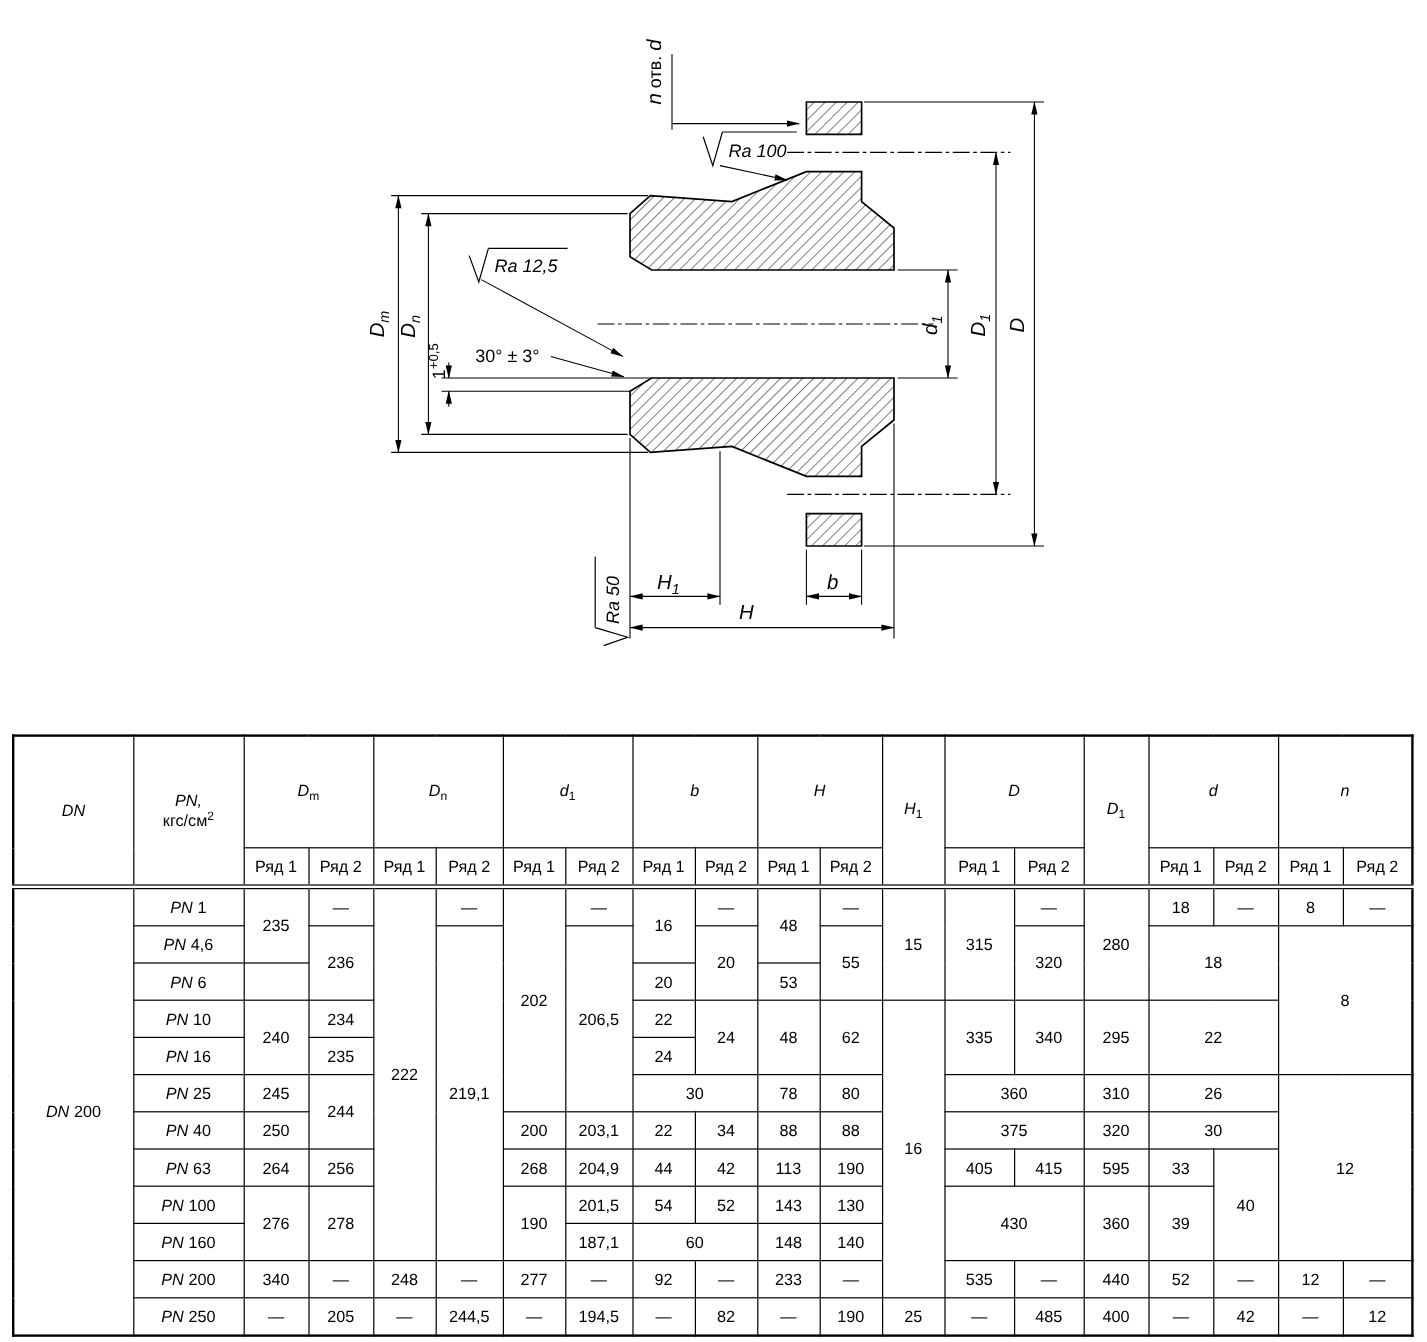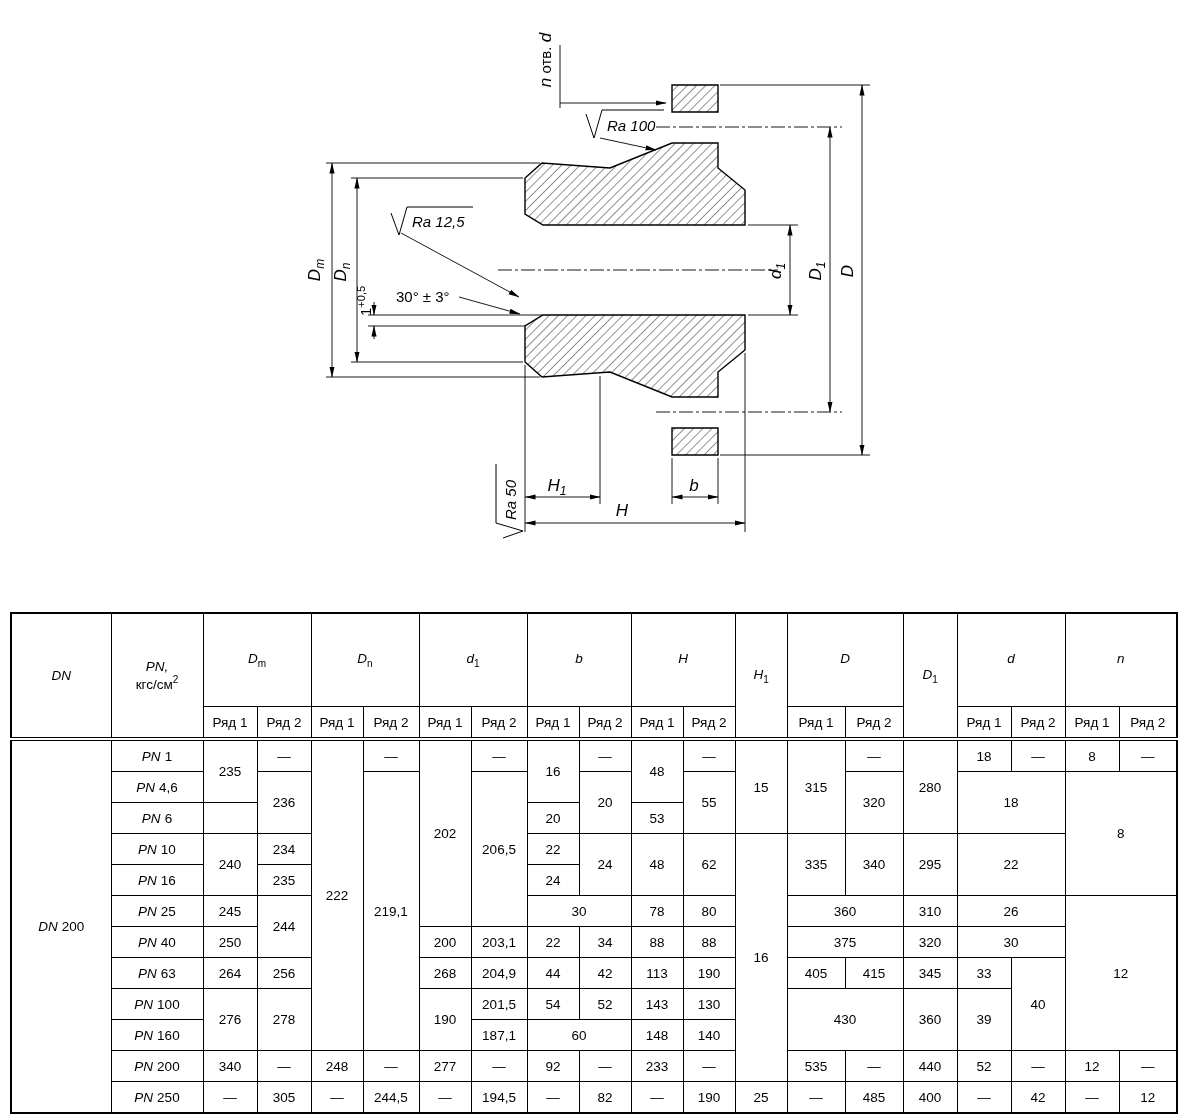--- a/index.html
+++ b/index.html
@@ -248,21 +248,21 @@
           <td>264</td>
           <td>256</td>
           <td>268</td>
           <td>204,9</td>
           <td>44</td>
           <td>42</td>
           <td>113</td>
           <td>190</td>
           <td>405</td>
           <td>415</td>
-          <td>345</td>
+          <td>595</td>
           <td>33</td>
           <td rowspan="3">40</td>
         </tr>
         <tr>
           <td class="pn"><i>PN</i><span>100</span></td>
           <td rowspan="2">276</td>
           <td rowspan="2">278</td>
           <td rowspan="2">190</td>
           <td>201,5</td>
           <td>54</td>
@@ -296,21 +296,21 @@
           <td>—</td>
           <td>440</td>
           <td>52</td>
           <td>—</td>
           <td>12</td>
           <td>—</td>
         </tr>
         <tr>
           <td class="pn"><i>PN</i><span>250</span></td>
           <td>—</td>
-          <td>305</td>
+          <td>205</td>
           <td>—</td>
           <td>244,5</td>
           <td>—</td>
           <td>194,5</td>
           <td>—</td>
           <td>82</td>
           <td>—</td>
           <td>190</td>
           <td>25</td>
           <td>—</td>

